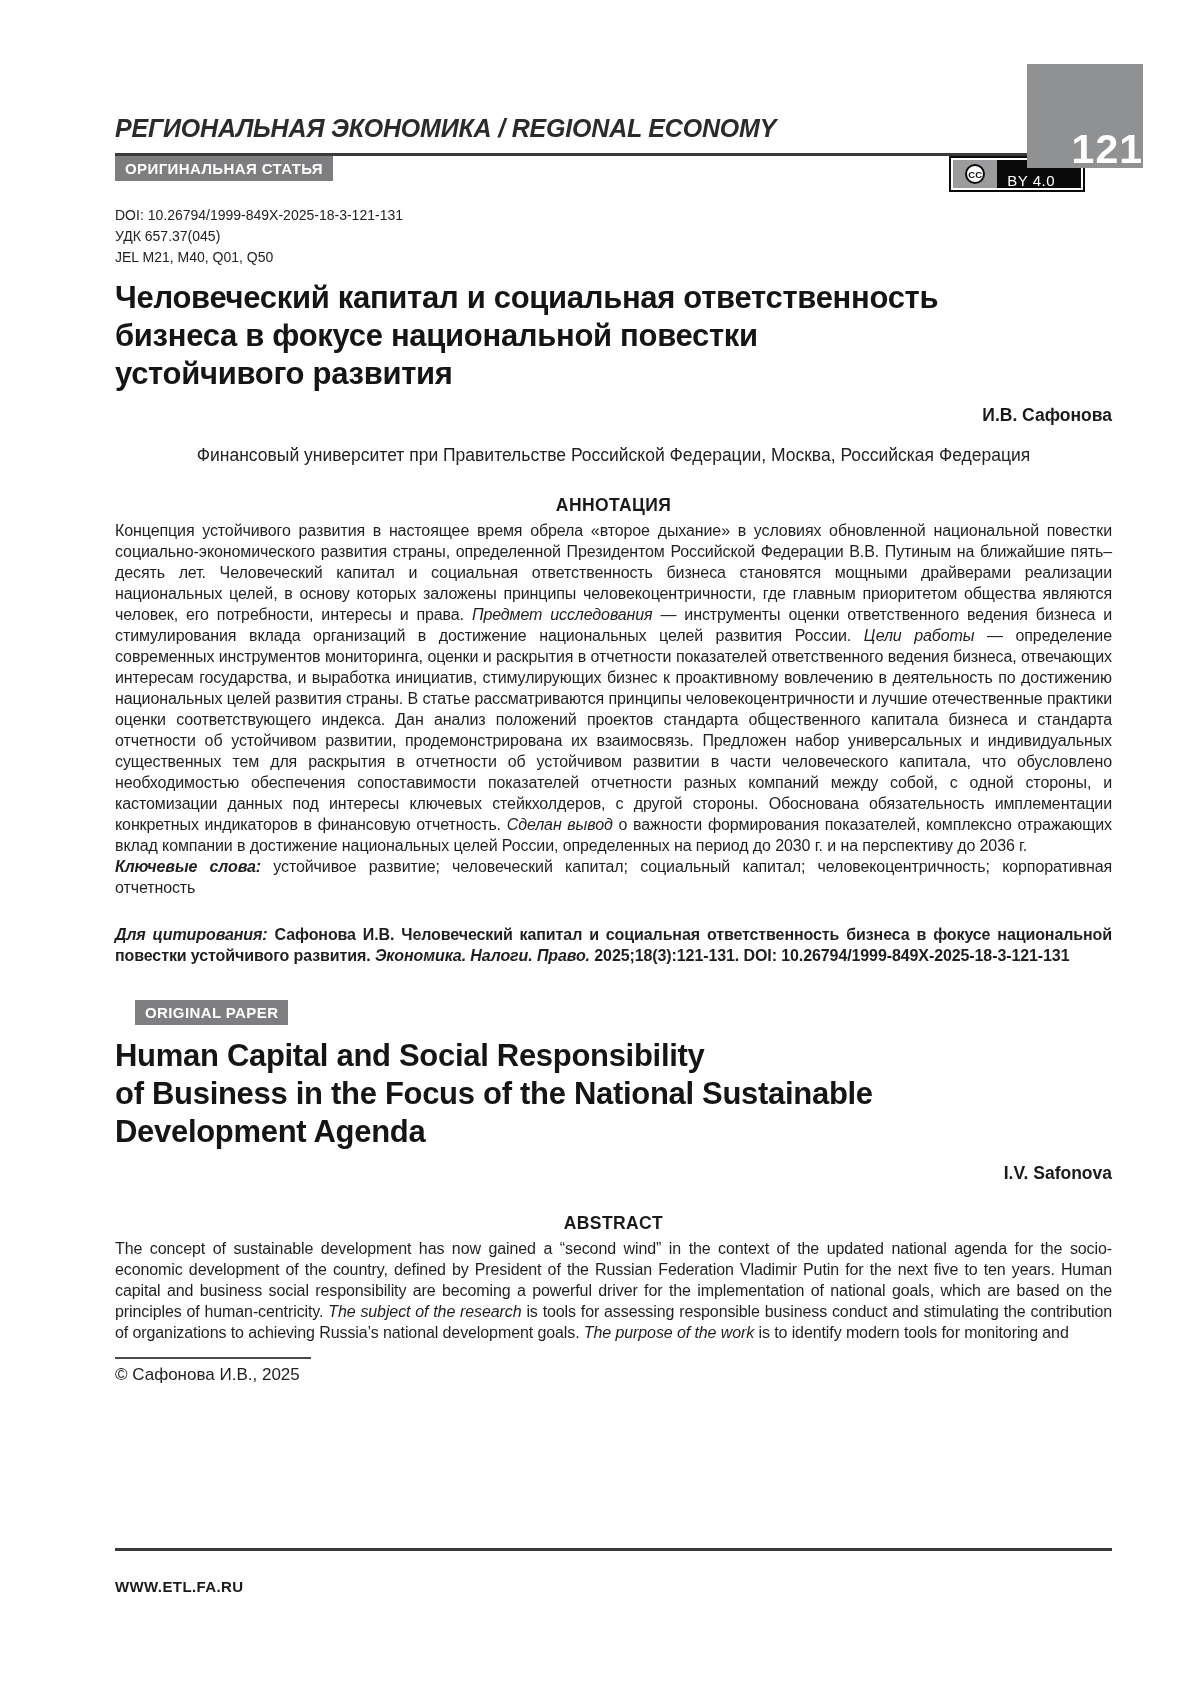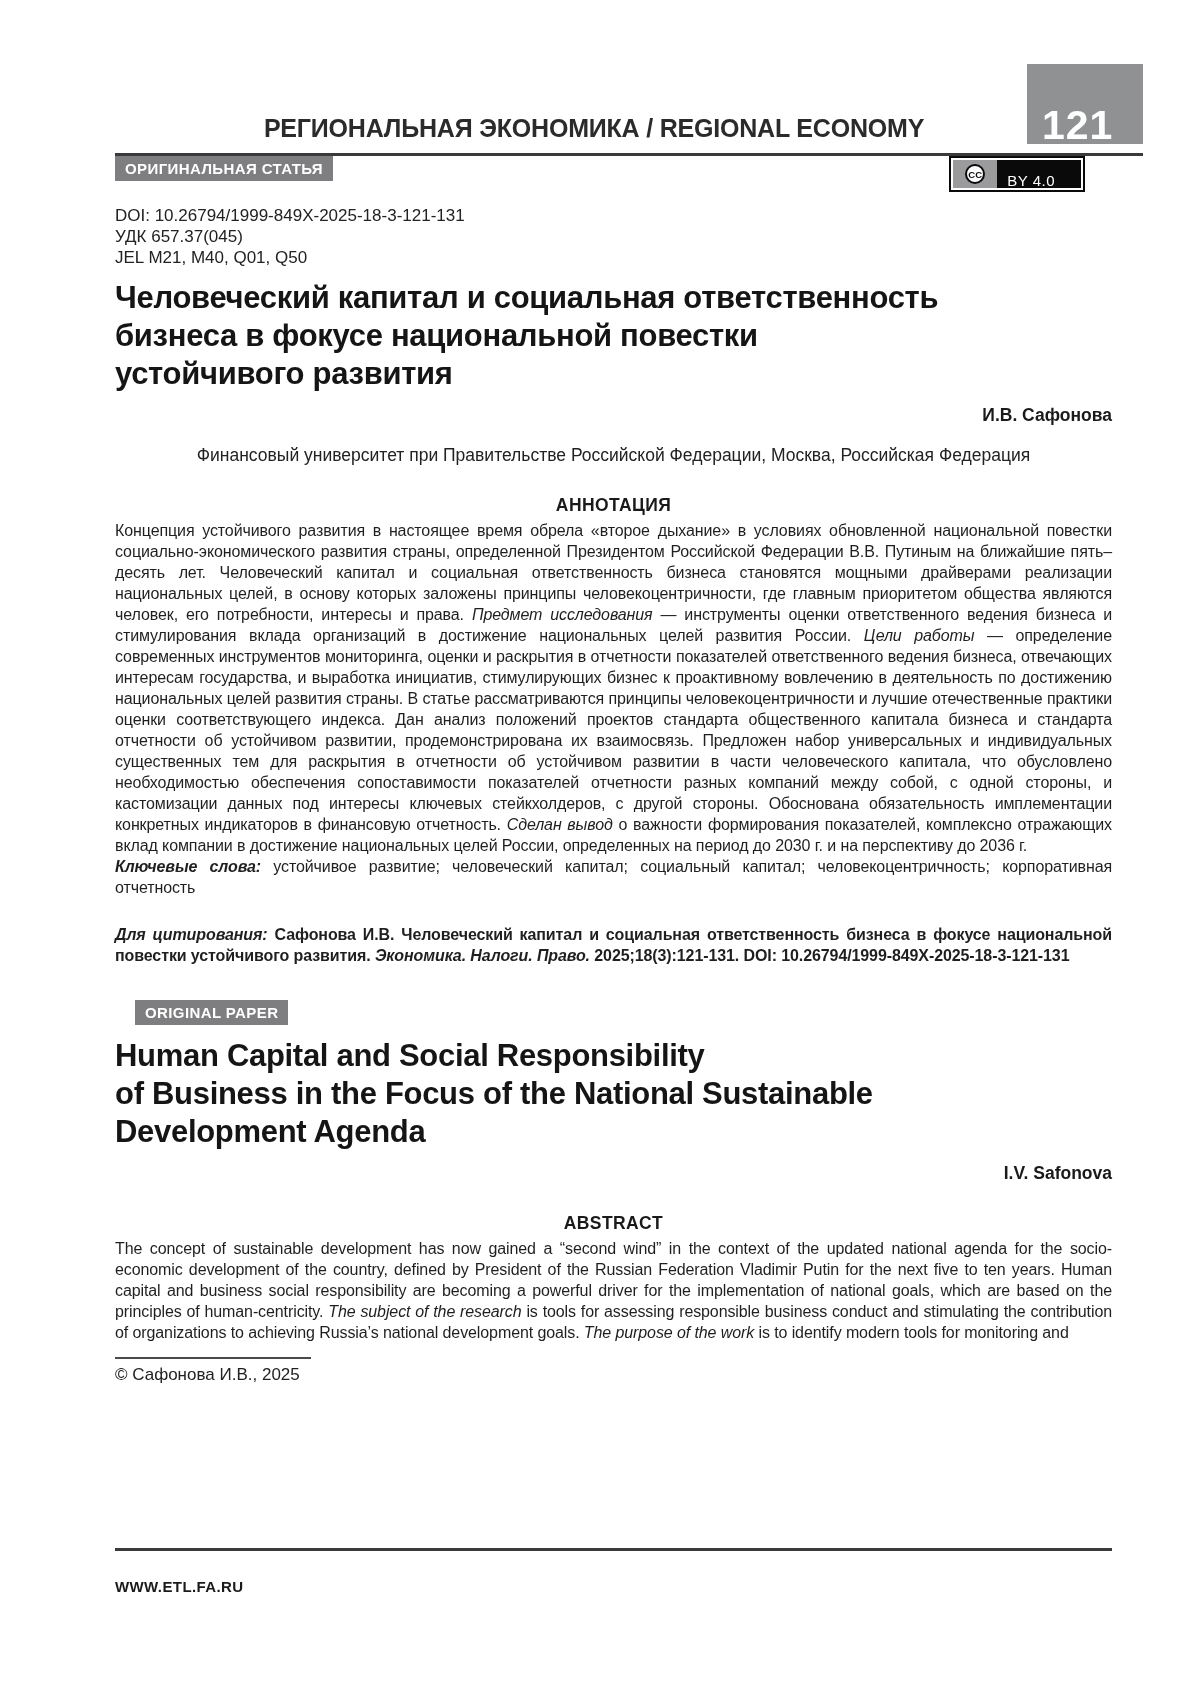--- a/index.html
+++ b/index.html
@@ -7,25 +7,25 @@
     width:1200px;height:1697px;background:#ffffff;
     font-family:"Liberation Sans","DejaVu Sans",sans-serif;
     color:#1d1d1d;-webkit-font-smoothing:antialiased;
   }
   .page{position:relative;width:1200px;height:1697px;overflow:hidden;background:#fff;}
 
   
   .header{position:absolute;left:115px;top:0;width:1028px;height:153px;border-bottom:3px solid #3a3a3a;}
   .journal-title{
     position:absolute;bottom:10px;left:0;width:100%;padding-right:70px;box-sizing:border-box;
-    text-align:center;font-weight:bold;font-size:25px;letter-spacing:-0.2px;color:#2b2b2b;
+    text-align:left;font-weight:bold;font-size:25px;letter-spacing:-0.2px;color:#2b2b2b;font-style:italic;
   }
   .page-num-box{
-    position:absolute;left:1027px;top:64px;width:116px;height:80px;background:#8f9193;
-    display:flex;align-items:flex-end;padding-left:15px;box-sizing:border-box;z-index:2;
+    position:absolute;left:1027px;top:64px;width:116px;height:104px;background:#8f9193;
+    display:flex;align-items:flex-end;padding-left:15px;box-sizing:border-box;z-index:2;justify-content:flex-end;
   }
   .page-num-box span{color:#ffffff;font-weight:bold;font-size:41px;line-height:1;margin-bottom:-2px;letter-spacing:1px;}
 
   
   .content{position:absolute;left:115px;top:156px;width:997px;}
 
   .meta-row{display:flex;justify-content:space-between;align-items:flex-start;}
   .badge{
     display:inline-block;background:#7e7e80;color:#ffffff;font-weight:bold;
     font-size:15px;letter-spacing:0.4px;padding:4px 10px 3px 10px;line-height:1.2;
@@ -34,21 +34,21 @@
   .cc-badge{border:2px solid #0a0a0a;background:#ffffff;padding:2px;margin-right:27px;}
   .cc-inner{display:flex;align-items:stretch;height:28px;}
   .cc-left{background:#9b9b9d;width:44px;display:flex;align-items:center;justify-content:center;}
   .cc-circle{
     width:20px;height:20px;border-radius:50%;background:#ffffff;border:2px solid #0a0a0a;
     display:flex;align-items:center;justify-content:center;box-sizing:border-box;
     font-weight:bold;font-size:9.5px;color:#0a0a0a;letter-spacing:0;
   }
   .cc-right{background:#0a0a0a;color:#ffffff;display:flex;align-items:center;padding:12px 26px 0 10px;font-size:15px;font-weight:normal;letter-spacing:0.5px;}
 
-  .doi-block{margin-top:13px;font-size:17px;line-height:21px;color:#222;}
+  .doi-block{margin-top:13px;font-size:14px;line-height:21px;color:#222;}
 
   .article-title{
     margin-top:11px;font-weight:bold;font-size:31px;line-height:38px;color:#151515;
     letter-spacing:-0.3px;white-space:pre-line;
   }
   .author-line{margin-top:12px;text-align:right;font-weight:bold;font-size:17.5px;color:#1a1a1a;}
   .affiliation{margin-top:19px;text-align:center;font-size:17.5px;color:#222;}
 
   .section-heading{margin-top:29px;text-align:center;font-weight:bold;font-size:17.5px;letter-spacing:0.4px;color:#1a1a1a;}
 

